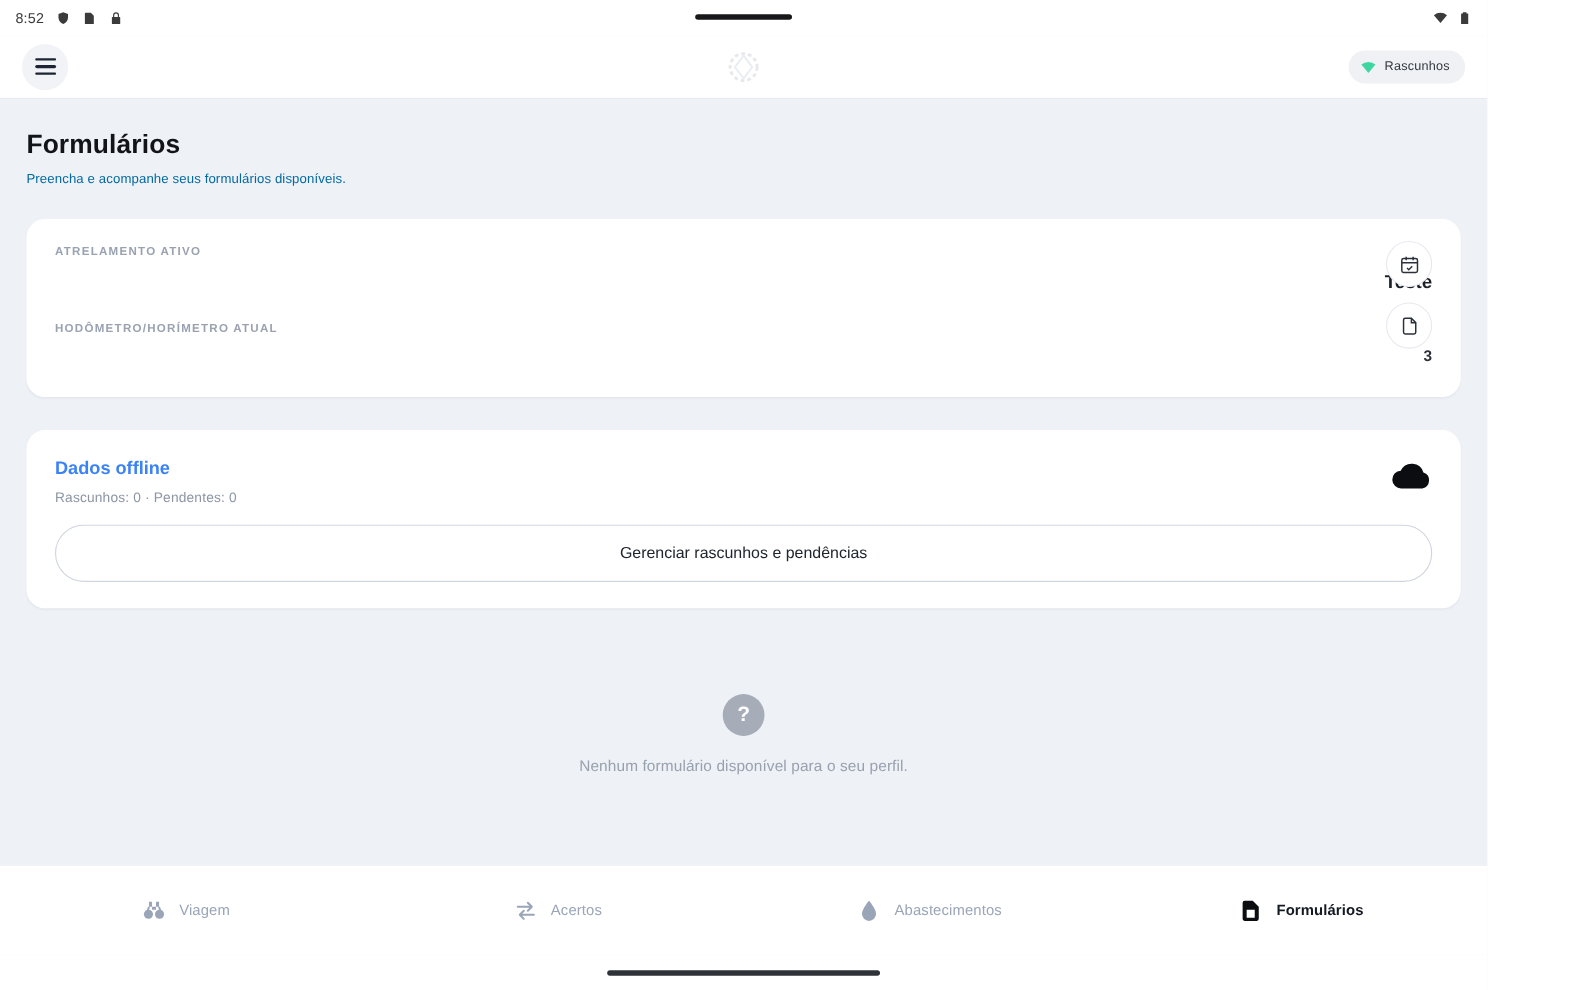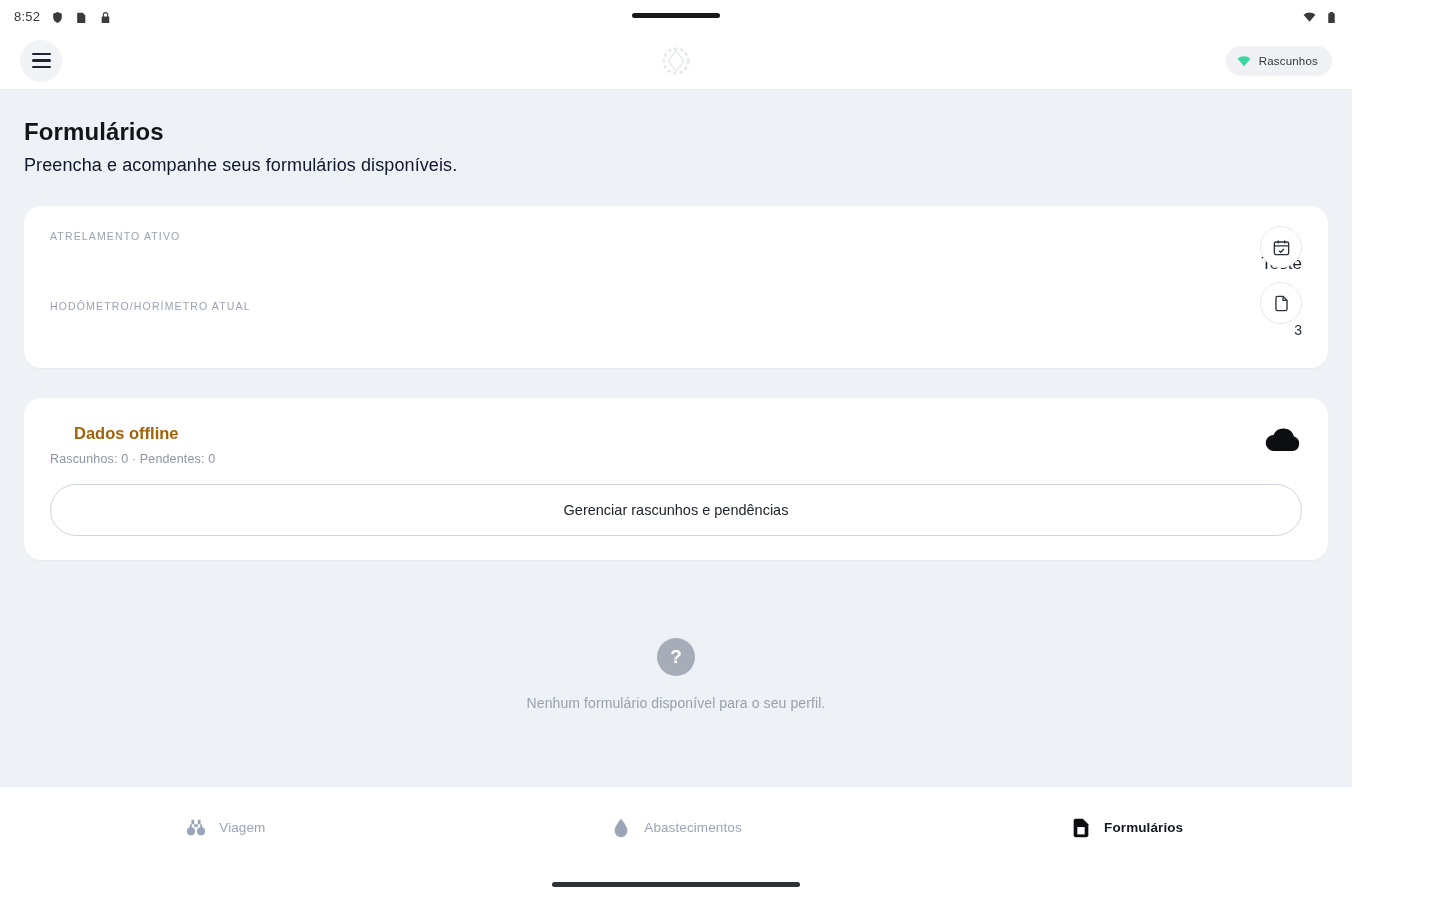--- a/index.html
+++ b/index.html
@@ -49,48 +49,48 @@
     height:30px; padding:0 14px 0 11px; border-radius:15px; background:#eff1f5;
     display:flex; align-items:center; gap:8px;
   }
   .conn-badge .lbl { font-size:11.5px; color:#32383f; letter-spacing:.2px; }
   .wifi-green { width:14px; height:14px; display:block; color:#3ed6a0; }
 
   
   .content { flex:1 1 auto; background:#eef1f6; padding:28px 24px 0 24px; overflow:hidden; }
 
   .page-title { font-size:24px; font-weight:bold; color:#121417; letter-spacing:.1px; }
-  .page-sub { margin-top:9px; font-size:18px; color:#0f172a; letter-spacing:.1px; }
+  .page-sub { margin-top:9px; font-size:12px; color:#0369a1; letter-spacing:.1px; }
 
   .card {
     background:#ffffff; border-radius:17px; margin-top:30px;
     position:relative; padding:24px 26px 26px 26px;
     box-shadow:0 1px 2px rgba(18,24,40,.04);
   }
 
   
-  .card-attach { min-height:148px; padding-bottom:30px; }
+  .card-attach { min-height:148px; padding-bottom:30px;font-weight:bold; }
   .field-label {
     font-size:10.5px; color:#9aa2b1; letter-spacing:1.15px; text-transform:uppercase;
   }
   .field-value { margin-top:12px; font-size:17px; color:#1b1f27;text-align:right; }
   .field-value.small { font-size:14px; color:#2a2f38; margin-top:10px; }
   .field-group-2 { margin-top:26px; }
 
   .icon-stack { position:absolute; right:26px; top:20px; display:flex; flex-direction:column; gap:14px; }
   .round-icon-btn {
     width:42px; height:42px; border-radius:50%; background:#ffffff;
     border:1px solid #e6e9ef; display:flex; align-items:center; justify-content:center;
     cursor:pointer;
   }
   .round-icon-btn svg { width:19px; height:19px; color:#2b313b; display:block; }
 
   
   .card-offline { padding:26px 26px 24px 26px; }
-  .offline-title { font-size:16.5px; color:#a16207; font-weight:bold;margin-left:24px; }
+  .offline-title { font-size:16.5px; color:#3b82f6; font-weight:bold; }
   .offline-meta { margin-top:9px; font-size:12.5px; color:#8d95a4; letter-spacing:.15px; }
   .cloud-ico { position:absolute; right:26px; top:26px; width:38px; height:30px; color:#0b0d10; }
   .cloud-ico svg { width:38px; height:30px; display:block; }
 
   .manage-btn {
     margin-top:18px; width:100%; height:52px; border-radius:26px;
     border:1px solid #cfd5df; background:#ffffff; cursor:pointer;
     display:flex; align-items:center; justify-content:center;
     font-size:14.5px; color:#20262f; font-family:"Liberation Sans", sans-serif;
   }
@@ -247,20 +247,29 @@
         <svg viewBox="0 0 24 24" fill="currentColor">
           <path d="M7 3h3v5H7zM14 3h3v5h-3zM10 8h4v3h-4z"></path>
           <circle cx="6.5" cy="15.5" r="4.5"></circle>
             <circle cx="17.5" cy="15.5" r="4.5"></circle>
           <path d="M6 8h2l-1.5 5h-2zM16 8h2l1.5 5h-2z"></path>
         </svg>
       </span>
       <span class="nav-lbl">Viagem</span>
     </div>
 
+    <div class="nav-item">
+      <span class="nav-ico">
+        <svg viewBox="0 0 24 24" fill="none" stroke="currentColor" stroke-width="2" stroke-linecap="round" stroke-linejoin="round">
+          <path d="M4 8h14M14 4l4 4-4 4"></path>
+          <path d="M20 16H6M10 12l-4 4 4 4"></path>
+        </svg>
+      </span>
+      <span class="nav-lbl">Acertos</span>
+    </div>
 
     <div class="nav-item">
       <span class="nav-ico">
         <svg viewBox="0 0 24 24" fill="currentColor">
           <path d="M12 2S5 10 5 15a7 7 0 0 0 14 0c0-5-7-13-7-13z"></path>
         </svg>
       </span>
       <span class="nav-lbl">Abastecimentos</span>
     </div>
 

